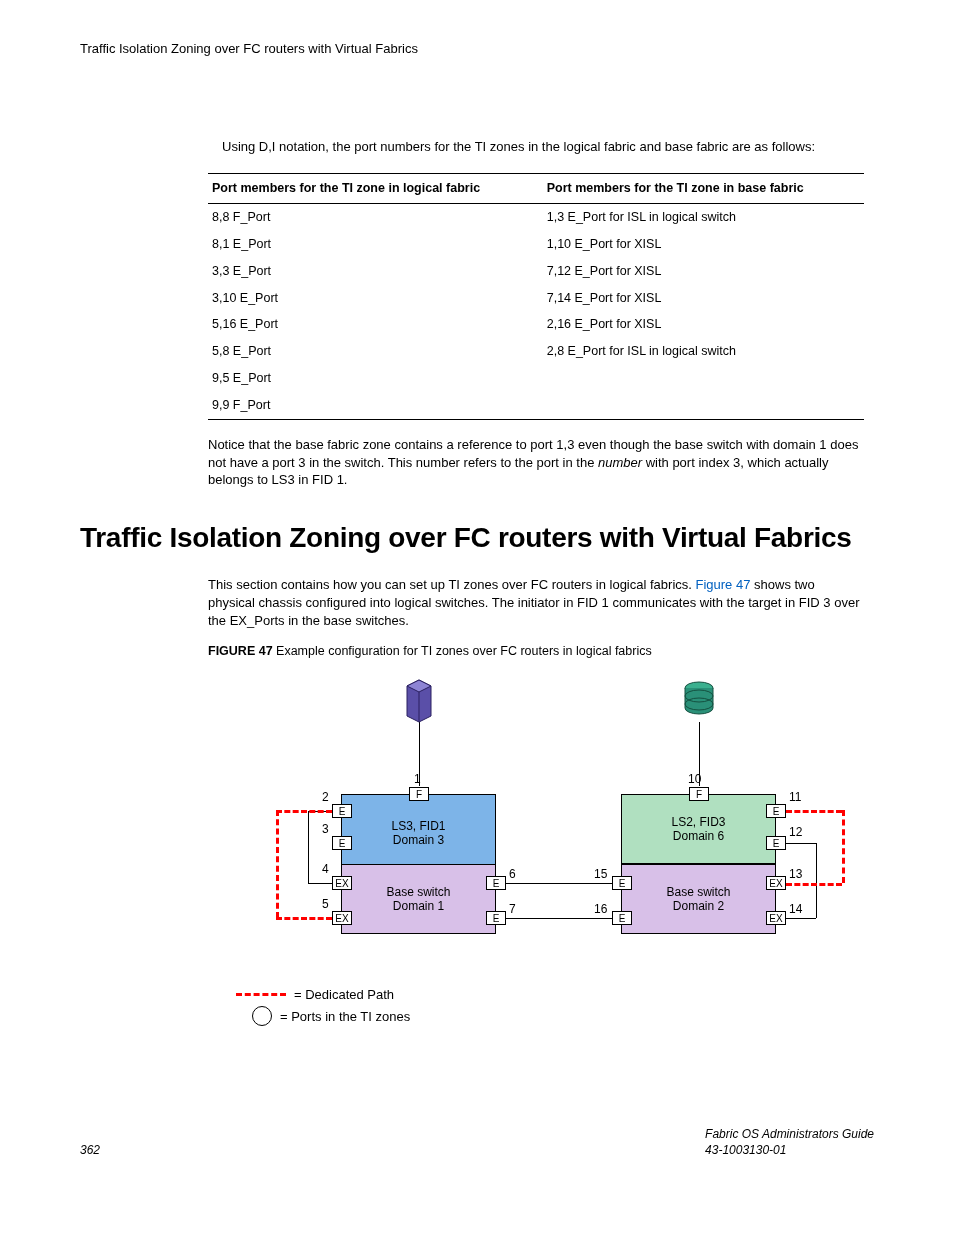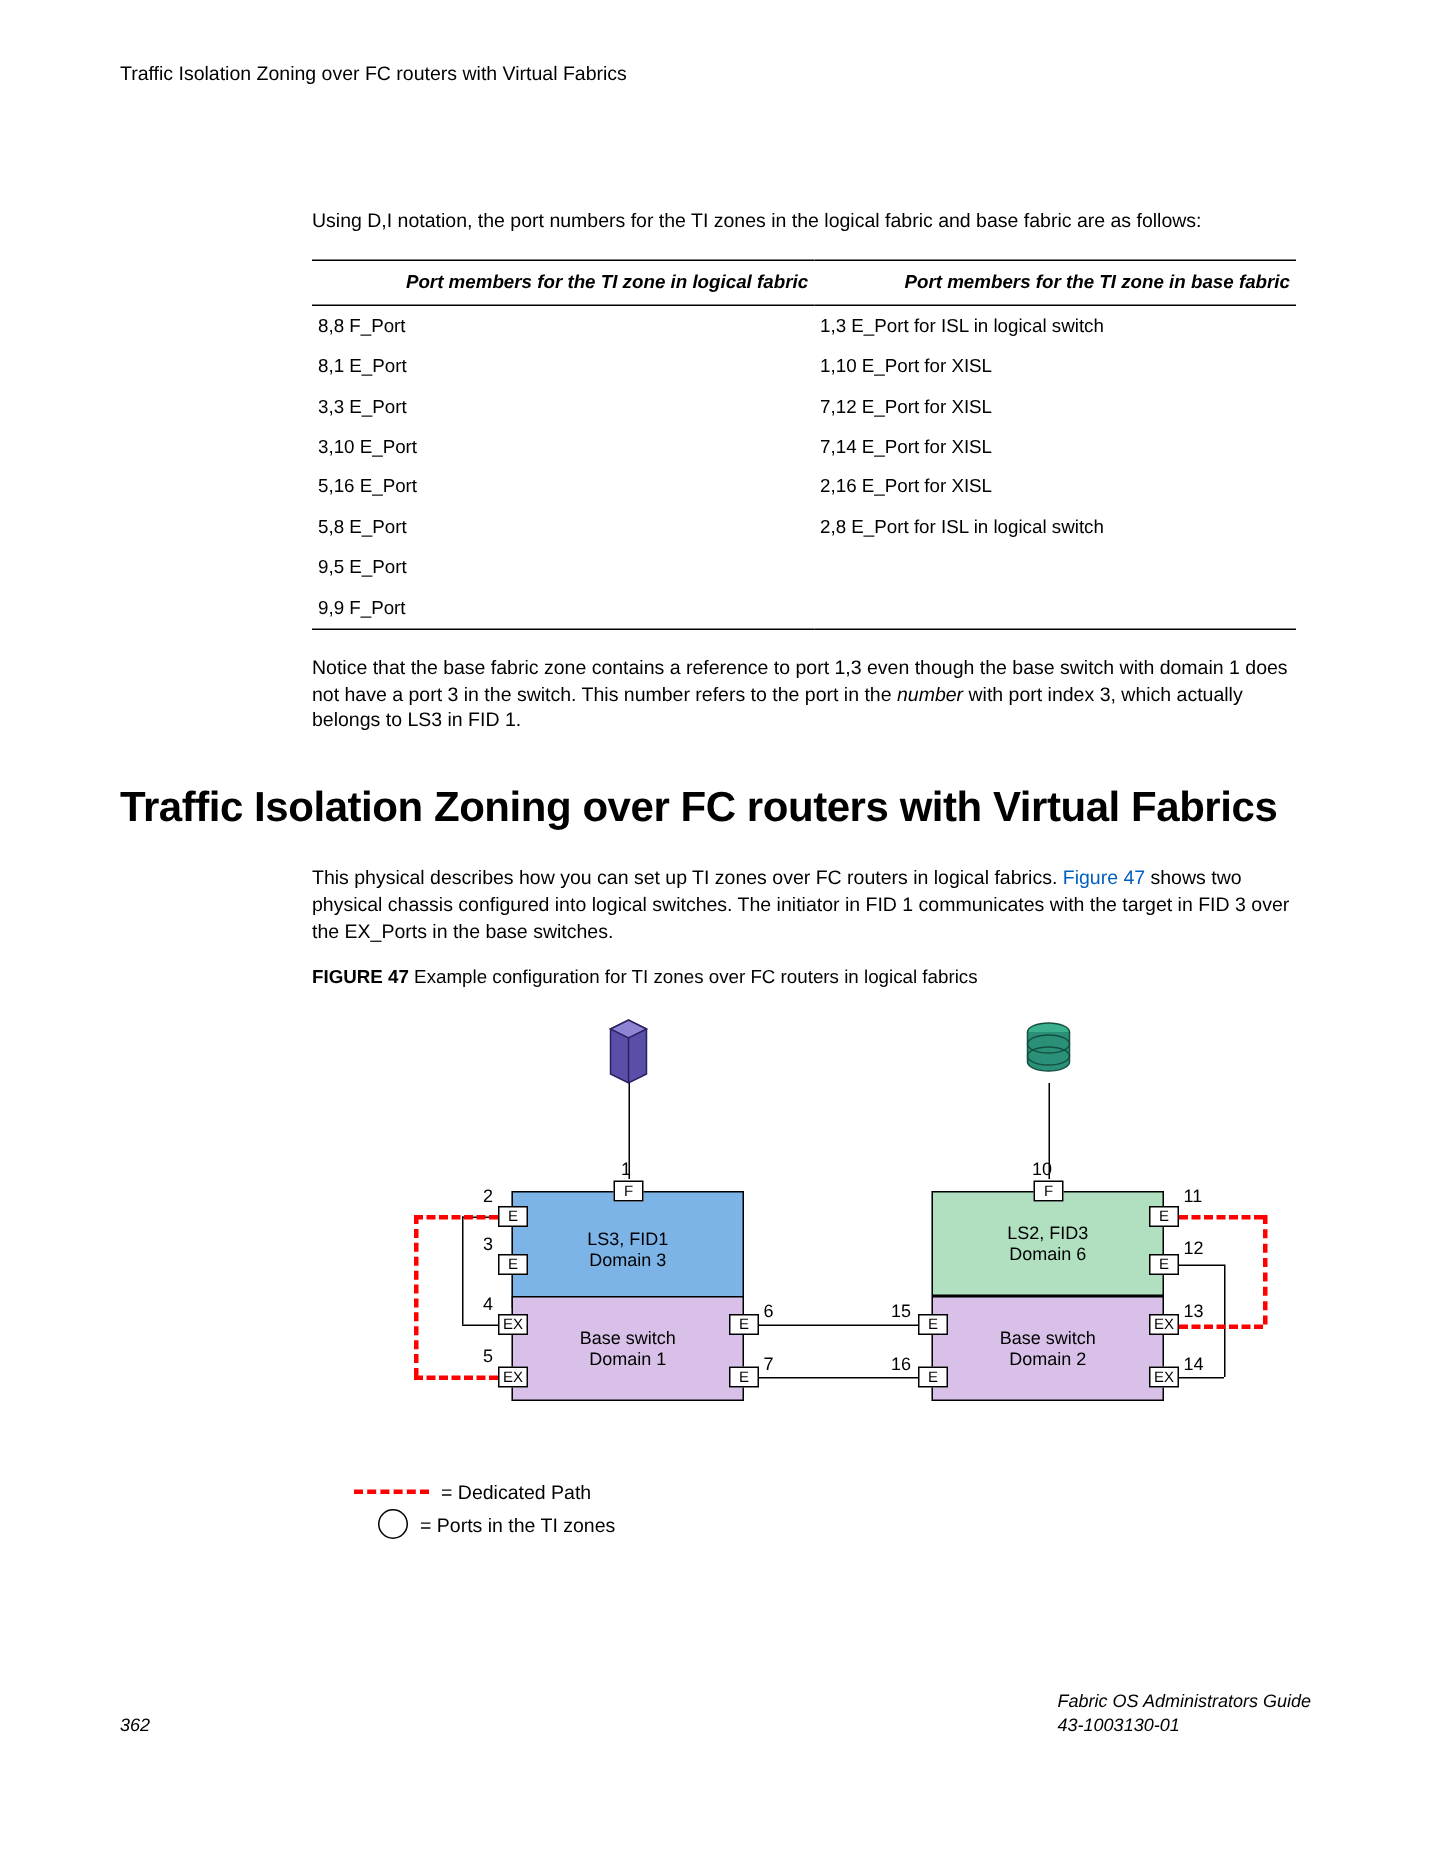--- a/index.html
+++ b/index.html
@@ -15,34 +15,34 @@
   .header-title {
     font-size: 13px;
     margin-bottom: 80px;
   }
   .body-col {
     margin-left: 128px;
     margin-right: 10px;
   }
   .intro-text {
     margin-bottom: 18px;
+    margin-left: 14px;
   }
   table.zone-table {
     width: 100%;
     border-collapse: collapse;
     font-size: 12.5px;
     margin-bottom: 16px;
   }
   table.zone-table thead th {
-    text-align: right;
+    text-align: left;
     font-weight: bold;
     border-top: 1.5px solid #000;
     border-bottom: 1px solid #000;
     padding: 6px 4px;
-    font-style: italic;
   }
   table.zone-table tbody td {
     padding: 5px 4px;
     vertical-align: top;
   }
   table.zone-table tbody tr:last-child td {
     border-bottom: 1.5px solid #000;
   }
   .notice-text {
     margin-bottom: 30px;
@@ -207,21 +207,21 @@
 
   <div class="notice-text">
     <span>Notice that the base fabric zone contains a reference to port 1,3 even though the base switch with domain 1 does not have a port 3 in the switch. This number refers to the port in the </span><i class="ital">number</i><span> with port index 3, which actually belongs to LS3 in FID 1.</span>
   </div>
 </div>
 
 <h1 class="section-title">Traffic Isolation Zoning over FC routers with Virtual Fabrics</h1>
 
 <div class="body-col">
   <div>
-    <span>This physical describes how you can set up TI zones over FC routers in logical fabrics. </span><span class="link">Figure 47</span><span> shows two physical chassis configured into logical switches. The initiator in FID 1 communicates with the target in FID 3 over the EX_Ports in the base switches.</span>
+    <span>This section contains how you can set up TI zones over FC routers in logical fabrics. </span><span class="link">Figure 47</span><span> shows two physical chassis configured into logical switches. The initiator in FID 1 communicates with the target in FID 3 over the EX_Ports in the base switches.</span>
   </div>
 
   <div class="figure-caption">
     <b>FIGURE 47</b><span> Example configuration for TI zones over FC routers in logical fabrics</span>
   </div>
 
   <div class="figure">
 
     <svg class="icon3d" style="left:163px; top:0;" viewBox="0 0 40 48">
       <polygon points="8,10 20,4 32,10 32,40 20,46 8,40" fill="#5a4fa8" stroke="#2a2060"></polygon>

